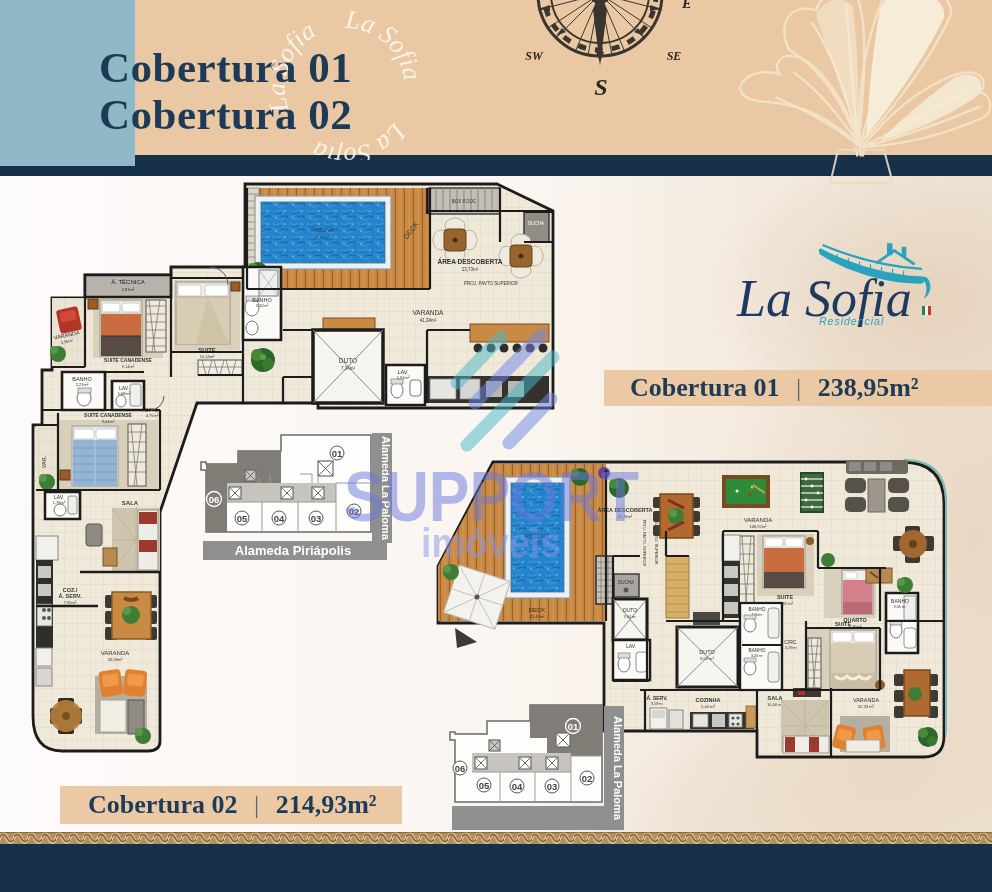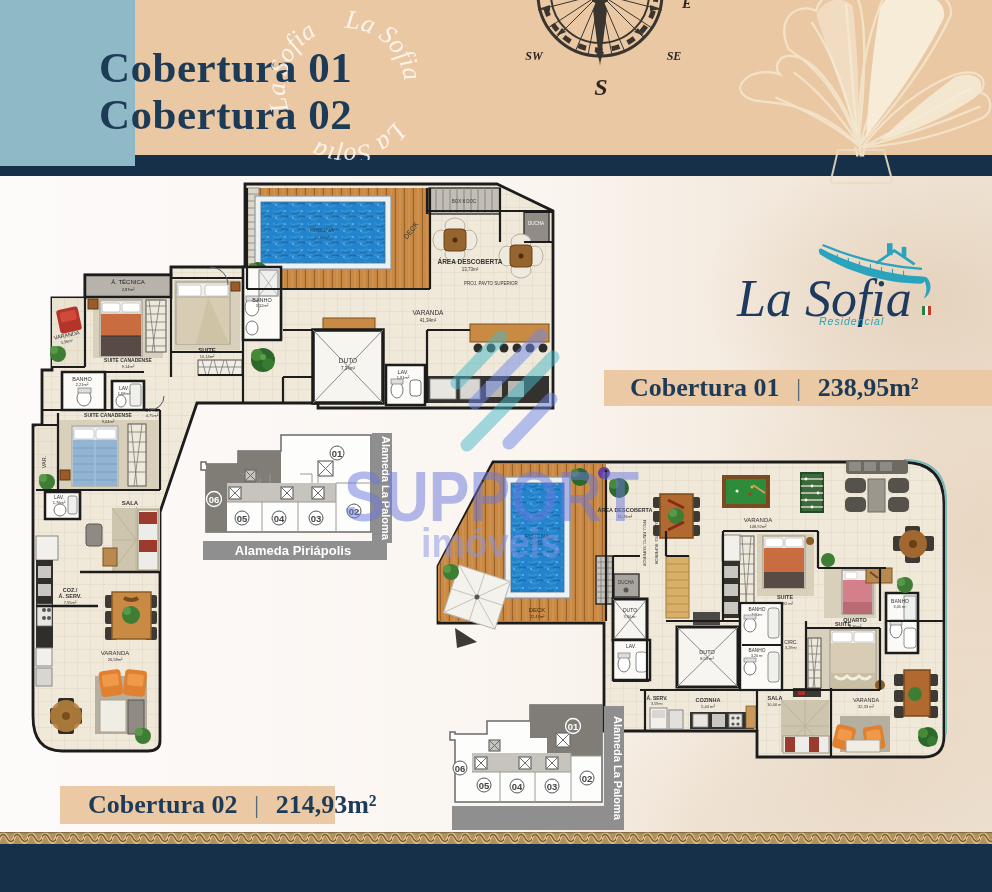--- a/index.html
+++ b/index.html
@@ -12,21 +12,21 @@
   radial-gradient(ellipse 380px 420px at 98% 55%, rgba(228,207,182,.6), rgba(228,207,182,0) 70%),
   radial-gradient(ellipse 300px 260px at 88% 92%, rgba(226,205,180,.5), rgba(226,205,180,0) 70%),
   radial-gradient(ellipse 260px 200px at 70% 99%, rgba(230,211,188,.4), rgba(230,211,188,0) 70%),
   linear-gradient(90deg, #fdfafa 0%, #faf5ef 55%, #f3e9dd 78%, #efe3d4 100%);}
 .tanband{left:135px;top:0;width:857px;height:155px;background:#ebc8a4;}
 .navybar{left:0;top:155px;width:992px;height:21px;background:#16304a;}
 .bluebox{left:0;top:0;width:135px;height:166px;background:#8fb9c7;}
 .title{left:99px;top:44px;width:460px;color:#1d3b57;font-family:"Liberation Serif",serif;font-weight:bold;font-size:43px;line-height:47px;letter-spacing:0.5px;}
 .lbl{background:#eac9a4;color:#1d3b57;font-family:"Liberation Serif",serif;font-weight:bold;font-size:26px;white-space:nowrap;box-sizing:border-box;}
 .lbl1{left:604px;top:370px;width:434px;height:36px;line-height:36px;padding-left:26px;}
-.lbl2{left:60px;top:786px;width:275px;height:38px;line-height:38px;padding-left:28px;}
+.lbl2{left:60px;top:786px;width:342px;height:38px;line-height:38px;padding-left:28px;}
 .lbl .sep{font-weight:normal;color:#56687a;padding:0 10px;}
 .rope{left:0;top:832px;width:992px;height:12px;}
 .footer{left:0;top:844px;width:992px;height:48px;background:#16304a;}
 </style></head>
 <body>
 <div class="page">
  <div class="abs bgtex"></div>
  <div class="abs tanband"></div>
  <div class="abs navybar"></div>
  <div class="abs bluebox"></div>

